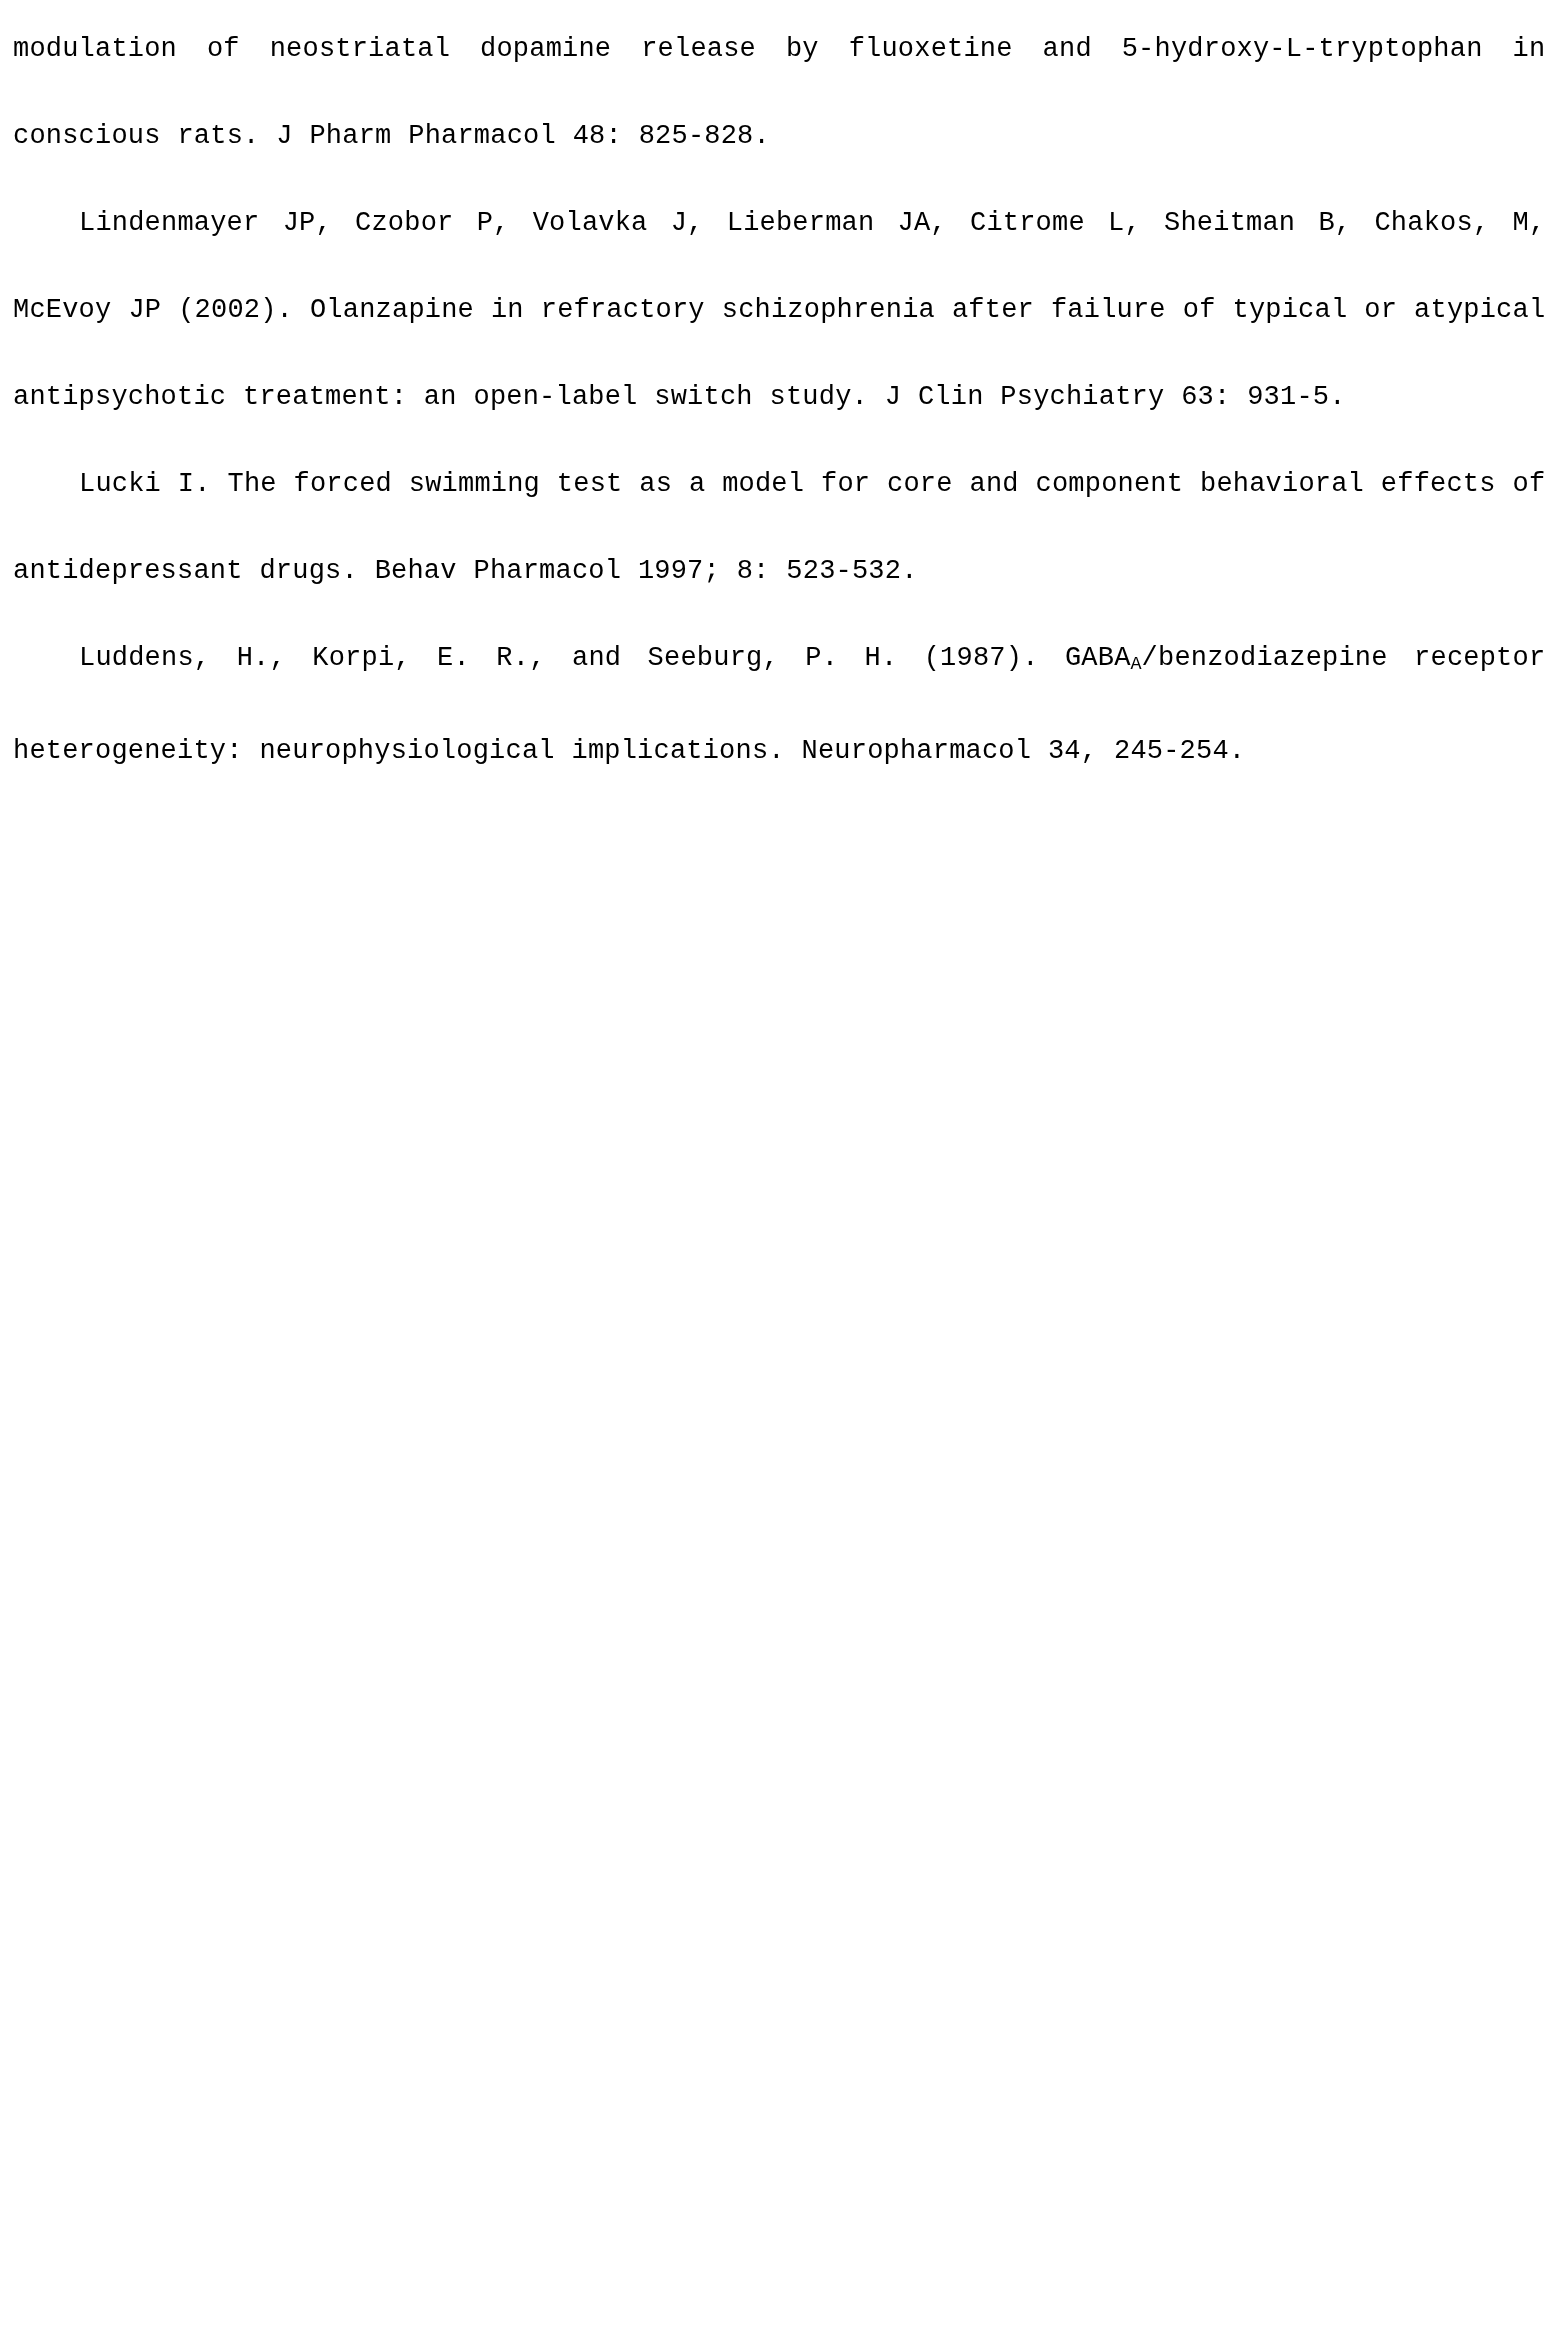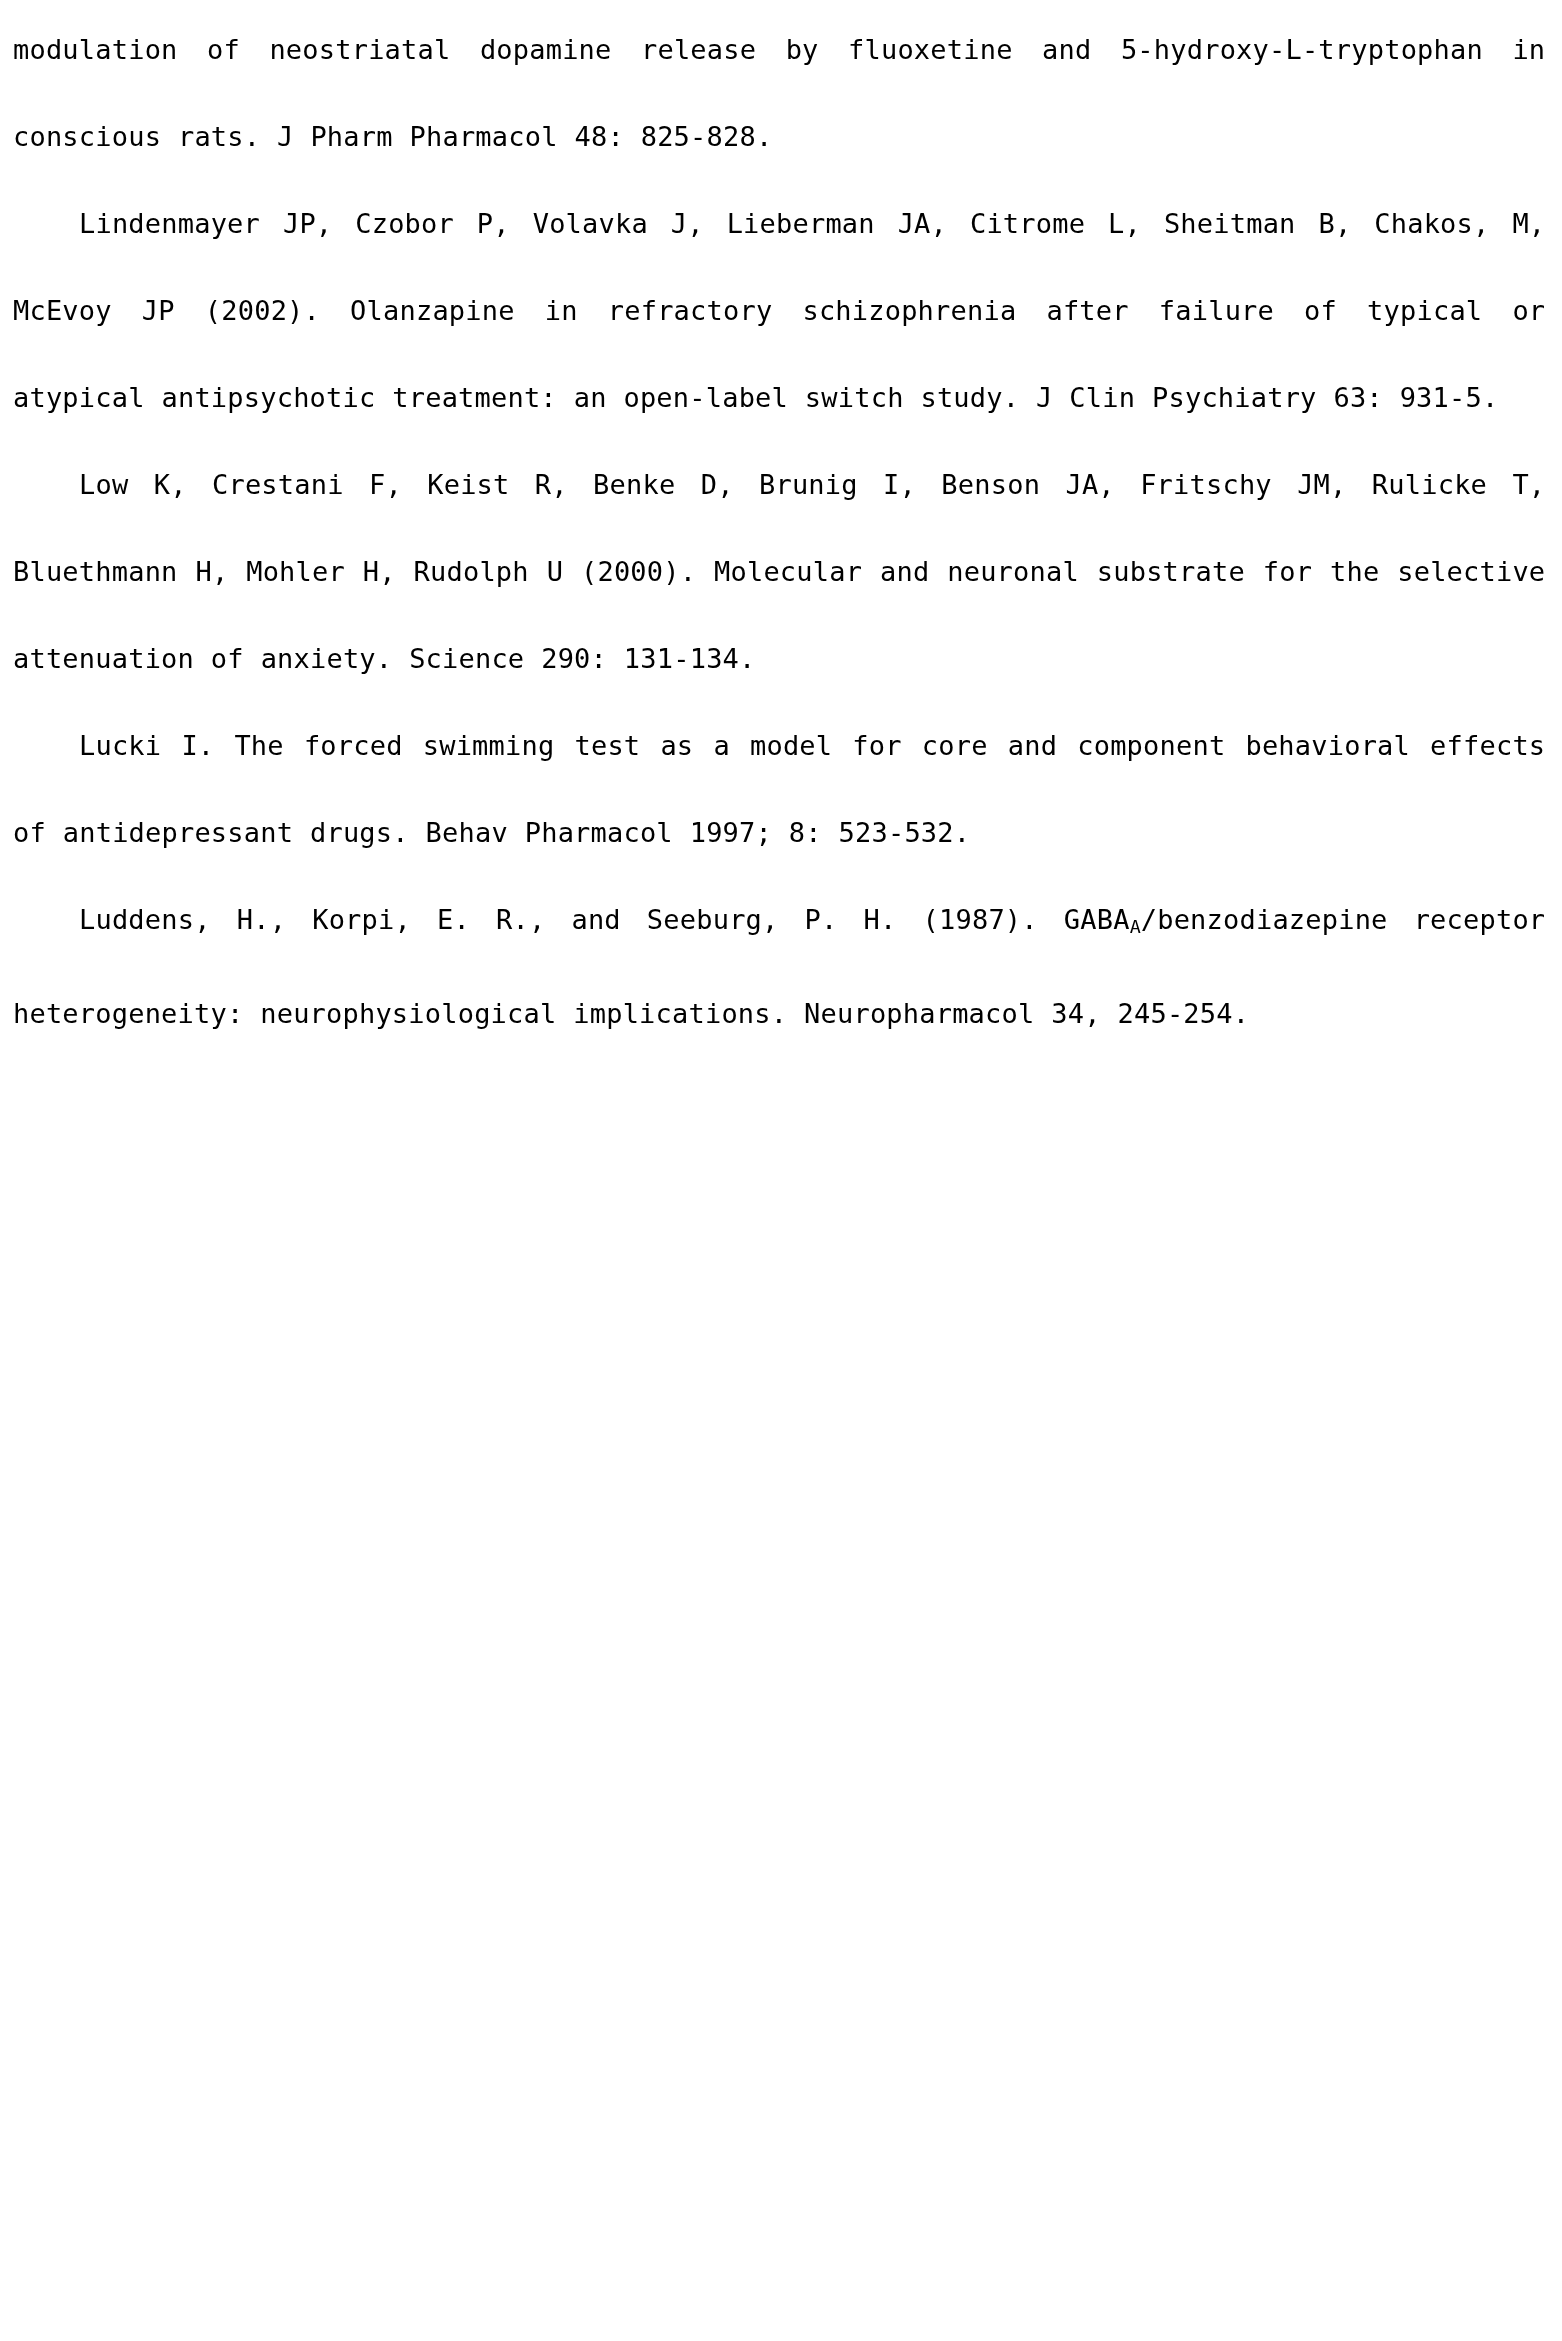--- a/index.html
+++ b/index.html
@@ -29,20 +29,21 @@
   p.ref {
     margin: 0;
     padding: 0;
     font-size: 27px;
     line-height: 87px;
     text-align: justify;
     text-justify: inter-word;
     letter-spacing: 0.2px;
     word-spacing: 0.4px;
     white-space: normal;
+    font-family: Liberation Mono, monospace;
   }
   p.ref.first {
     text-indent: 0;
   }
   p.ref.indented {
     text-indent: 66px;
   }
   
   sub {
     font-size: 0.68em;
@@ -50,18 +51,17 @@
     letter-spacing: 0;
   }
 </style>
 </head>
 <body>
 
 <div class="page">
   <div class="refs" id="refs">
       <p class="ref first"><span>modulation of neostriatal dopamine release by fluoxetine and 5-hydroxy-L-tryptophan in conscious rats. J Pharm Pharmacol 48: 825-828.</span></p>
       <p class="ref indented"><span>Lindenmayer JP, Czobor P, Volavka J, Lieberman JA, Citrome L, Sheitman B, Chakos, M, McEvoy JP (2002). Olanzapine in refractory schizophrenia after failure of typical or atypical antipsychotic treatment: an open-label switch study. J Clin Psychiatry 63: 931-5.</span></p>
-      <p class="ref indented"><span>Low K, Crestani F, Keist R, Benke D, Brunig I, Benson JA, Fritschy JM, Rulicke T, Bluethmann H, Mohler H, Rudolph U (2000). Molecular and neuronal substrate for the selective attenuation of anxiety. Science 290: 131-134.</span></p>
       <p class="ref indented"><span>Lucki I. The forced swimming test as a model for core and component behavioral effects of antidepressant drugs. Behav Pharmacol 1997; 8: 523-532.</span></p>
       <p class="ref indented"><span>Luddens, H., Korpi, E. R., and Seeburg, P. H. (1987). GABA</span><sub>A</sub><span>/benzodiazepine receptor heterogeneity: neurophysiological implications. Neuropharmacol 34, 245-254.</span></p>
     </div>
 </div>
 
 
 </body></html>

